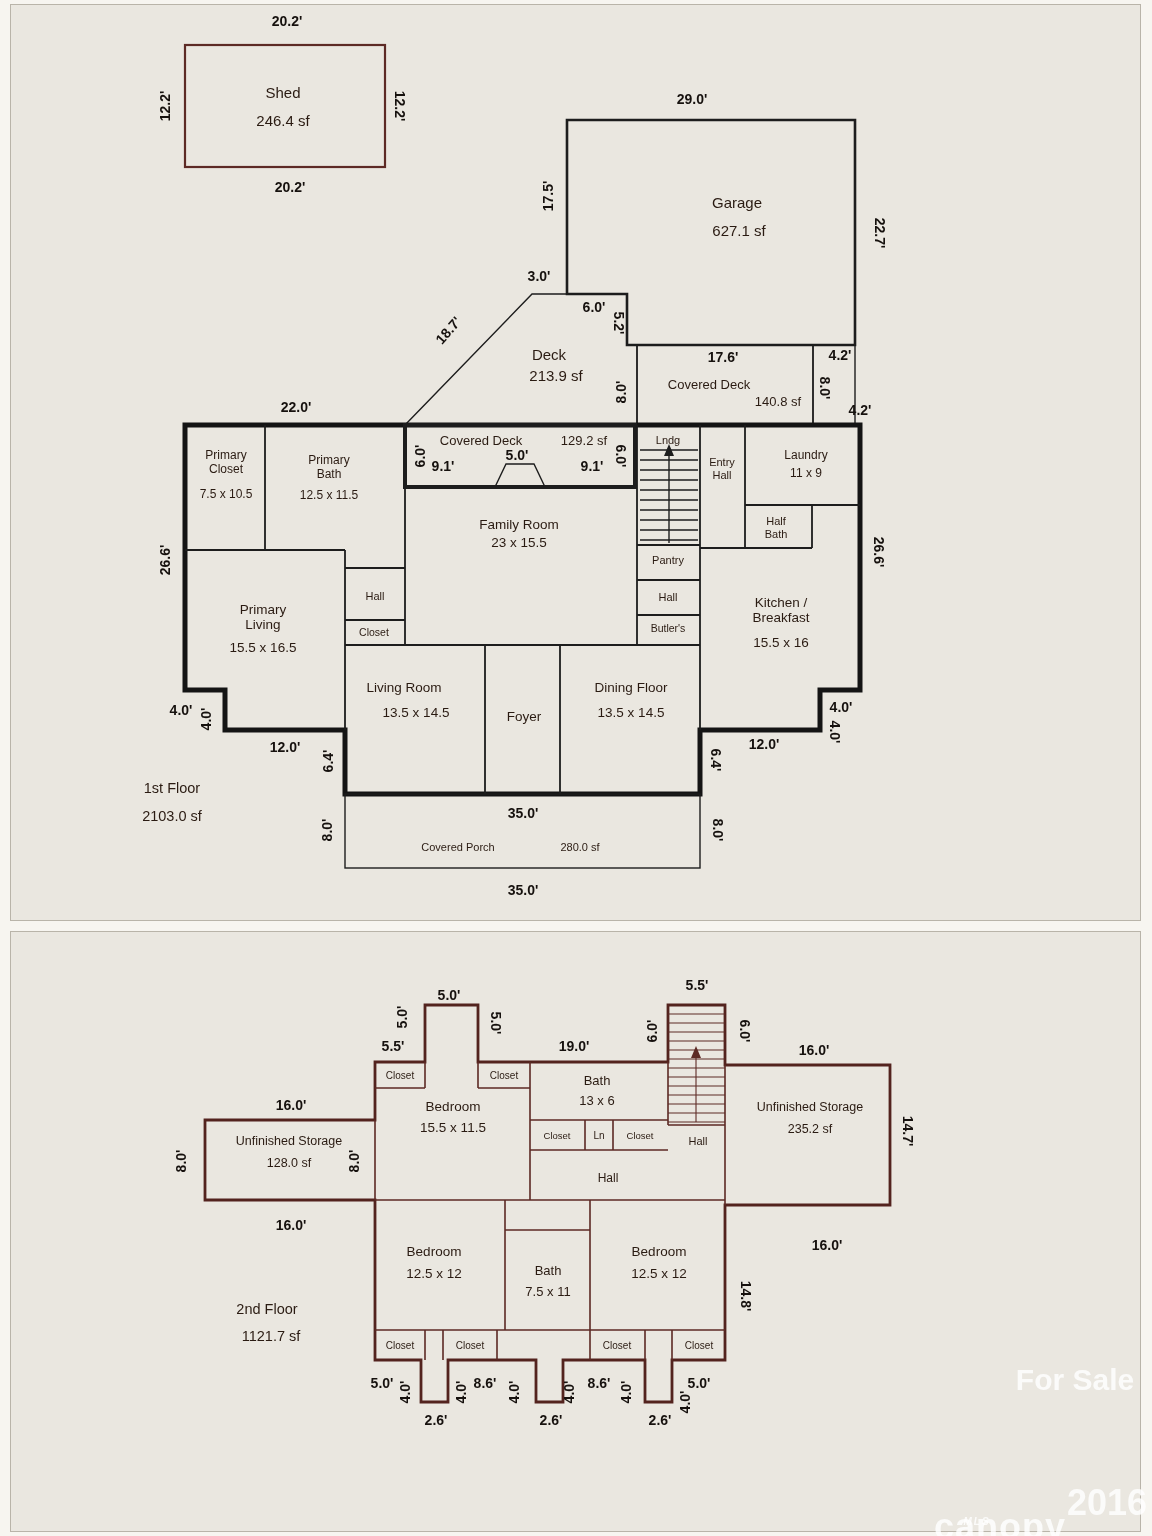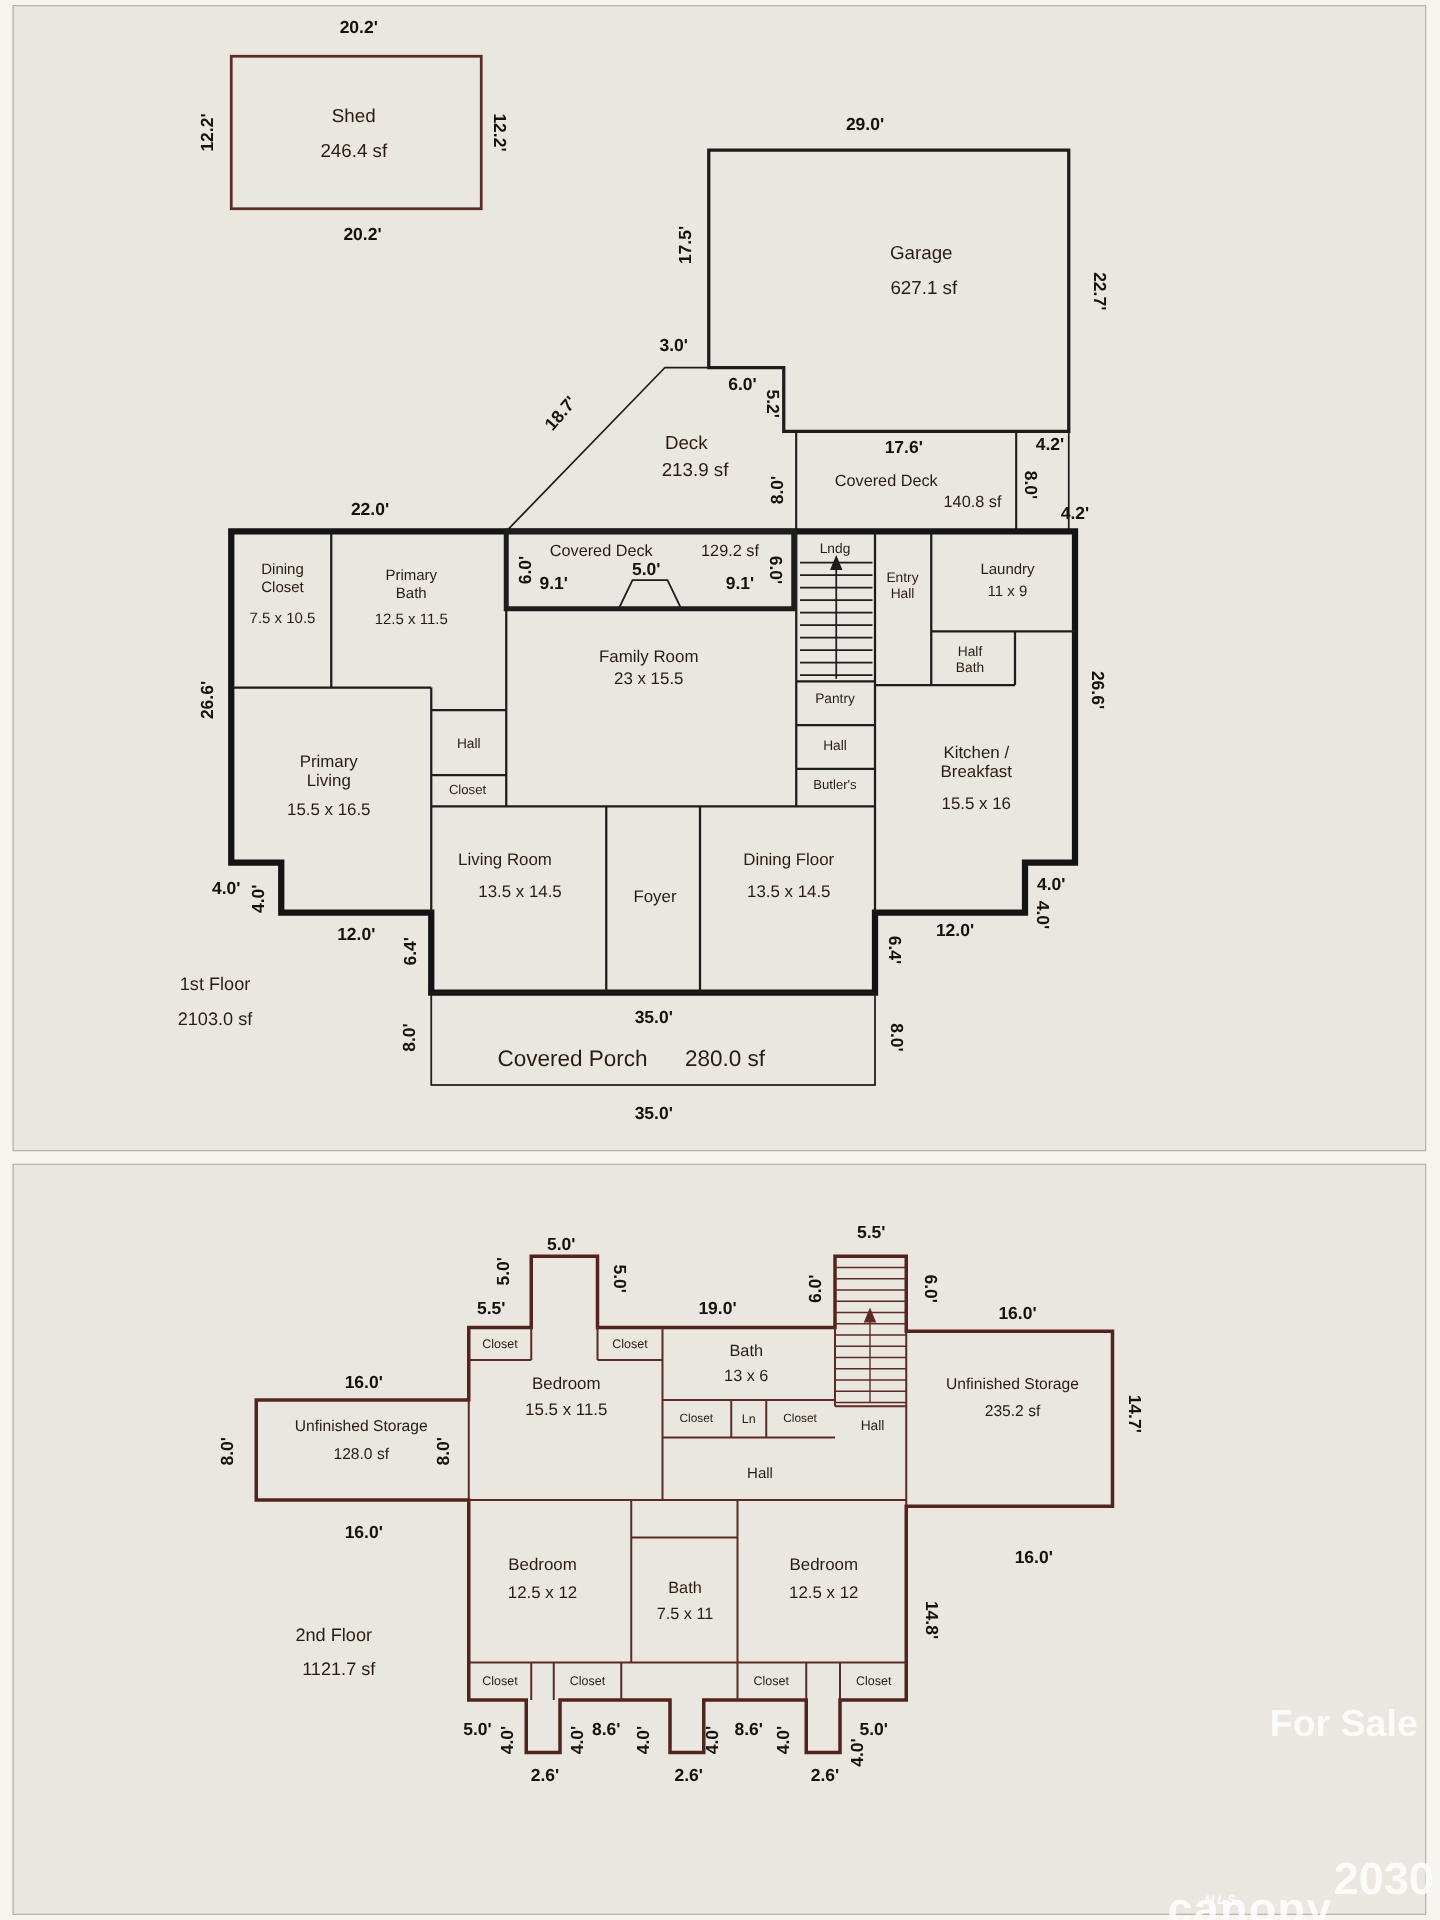--- a/index.html
+++ b/index.html
@@ -19,21 +19,21 @@
   .w2m  { stroke:#5d2a25; stroke-width:2.2; fill:none; }
   .w3m  { stroke:#53231e; stroke-width:2.8; fill:none; }
   .w15m { stroke:#5d2a25; stroke-width:1.6; fill:none; }
   .w1m  { stroke:#5d2a25; stroke-width:1.1; fill:none; }
   
   .L { position:absolute; transform:translate(-50%,-50%); color:#2a1b12; white-space:nowrap;
        text-align:center; line-height:1.14; z-index:2; }
   .d   { font-size:14px; font-weight:bold; color:#16110e; }
   .r   { font-size:13.5px; }
   .r13 { font-size:13px; }
-  .r145{ font-size:18px;text-align:right; }
+  .r145{ font-size:11px;text-align:right; }
   .r15 { font-size:15px; }
   .s   { font-size:11px; }
   .s95 { font-size:9.5px; }
   .s10 { font-size:10px; }
   .s105{ font-size:10.5px; }
   .s12 { font-size:12px; }
   .s125{ font-size:12.5px; }
   .t   { font-size:14.5px; }
   .rl  { transform:translate(-50%,-50%) rotate(-90deg); }
   .rr  { transform:translate(-50%,-50%) rotate(90deg); }
@@ -133,21 +133,21 @@
   <div class="L d rr" style="left:878px;top:552px">26.6'</div>
 
   <div class="L r13" style="left:481px;top:441px">Covered Deck</div>
   <div class="L r13" style="left:584px;top:441px">129.2 sf</div>
   <div class="L d rl" style="left:421px;top:456px">6.0'</div>
   <div class="L d" style="left:443px;top:467px">9.1'</div>
   <div class="L d" style="left:517px;top:456px">5.0'</div>
   <div class="L d" style="left:592px;top:467px">9.1'</div>
   <div class="L d rr" style="left:620px;top:456px">6.0'</div>
 
-  <div class="L s12 wrap w70" style="left:226px;top:463px">Dining Closet</div>
+  <div class="L s12 wrap w70" style="left:226px;top:463px">Primary Closet</div>
   <div class="L s12" style="left:226px;top:495px">7.5 x 10.5</div>
   <div class="L s12 wrap w60" style="left:329px;top:468px">Primary Bath</div>
   <div class="L s12" style="left:329px;top:496px">12.5 x 11.5</div>
   <div class="L r" style="left:519px;top:525px">Family Room</div>
   <div class="L r" style="left:519px;top:543px">23 x 15.5</div>
   <div class="L s" style="left:668px;top:440px">Lndg</div>
   <div class="L s wrap w42" style="left:722px;top:469px">Entry Hall</div>
   <div class="L s12" style="left:806px;top:456px">Laundry</div>
   <div class="L s12" style="left:806px;top:474px">11 x 9</div>
   <div class="L s wrap w40" style="left:776px;top:528px">Half Bath</div>
@@ -238,15 +238,15 @@
   <div class="L d" style="left:599px;top:1384px">8.6'</div>
   <div class="L d rl" style="left:627px;top:1392px">4.0'</div>
   <div class="L d" style="left:699px;top:1384px">5.0'</div>
   <div class="L d rl" style="left:686px;top:1402px">4.0'</div>
   <div class="L d" style="left:436px;top:1421px">2.6'</div>
   <div class="L d" style="left:551px;top:1421px">2.6'</div>
   <div class="L d" style="left:660px;top:1421px">2.6'</div>
 
   <div class="wm" id="wm-forsale" style="left:1075px;top:1380px">For Sale</div>
   <div class="wm" id="wm-brand" style="left:1000px;top:1503px">canopy</div>
-  <div class="wm" id="wm-year" style="left:1107px;top:1503px">2030</div>
+  <div class="wm" id="wm-year" style="left:1107px;top:1503px">2016</div>
   <div class="wm" id="wm-mls" style="left:977px;top:1521px">MLS</div>
 </div>
 
 </body></html>

